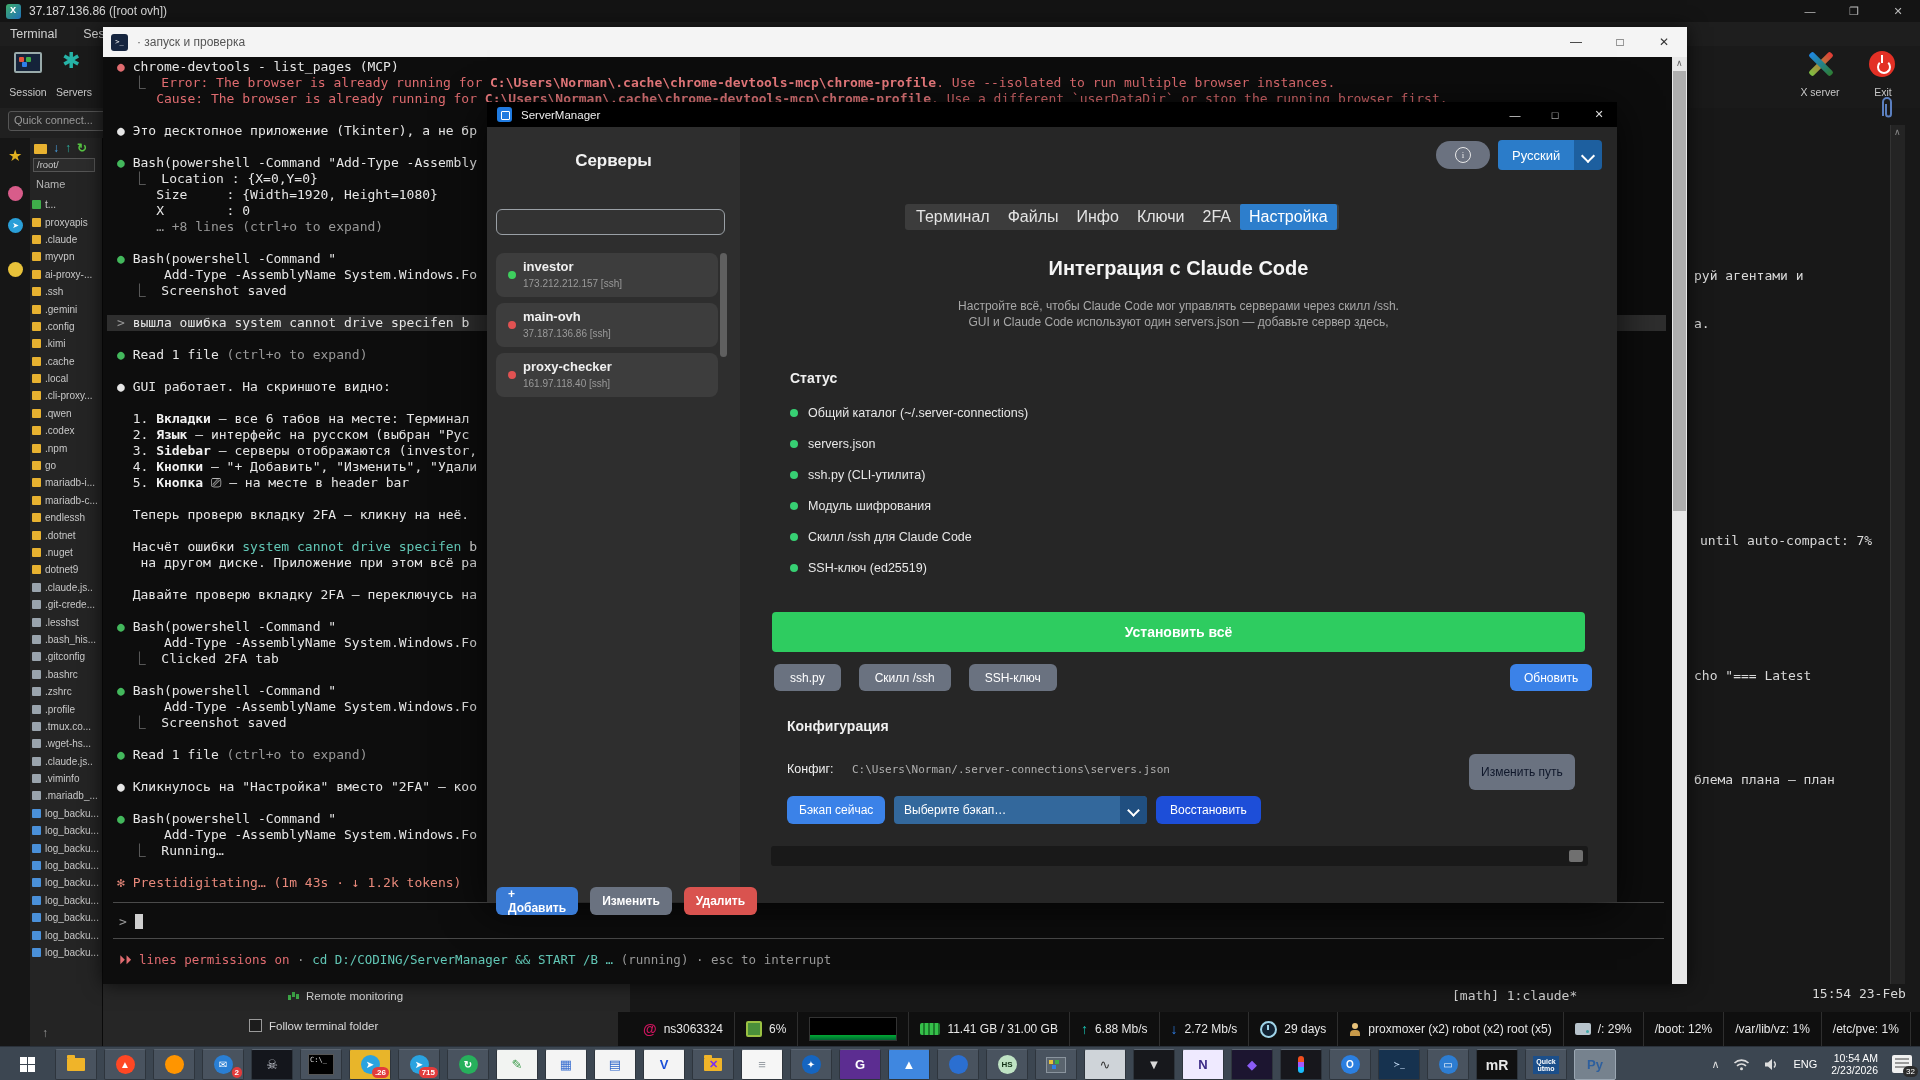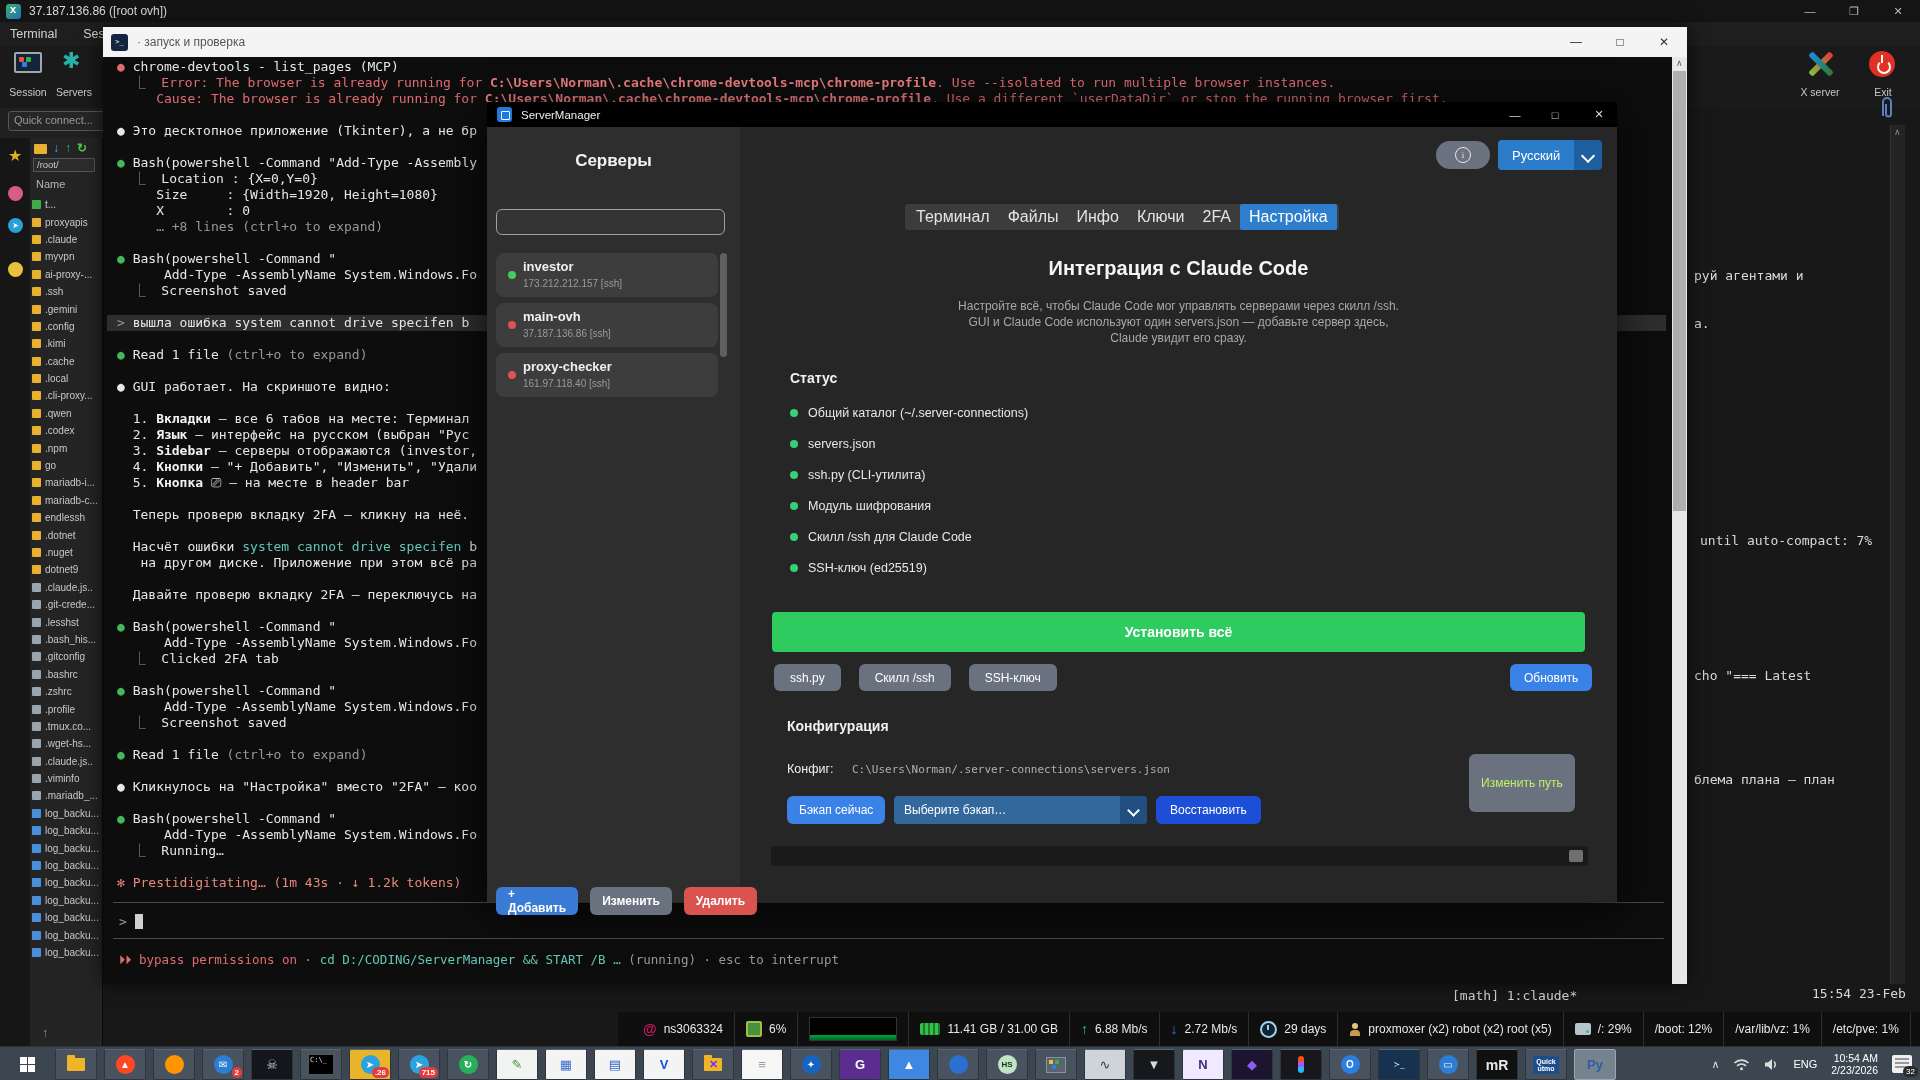--- a/index.html
+++ b/index.html
@@ -117,22 +117,22 @@
   .stit{height:31px;display:flex;align-items:center;gap:10px;font-size:12.5px;color:#e8e8e8;}
   .stit .gd{width:8px;height:8px;border-radius:50%;background:#37d073;}
   #sm-install{position:absolute;left:285px;top:510px;width:813px;height:40px;background:#2ecc60;border-radius:4px;
       color:#fff;font-size:14px;font-weight:bold;display:flex;align-items:center;justify-content:center;}
   #sm-smallbtns{position:absolute;left:287px;top:562px;display:flex;gap:18px;}
   .gbtn{height:27px;background:#6a7280;border-radius:6px;color:#fff;font-size:12px;display:flex;align-items:center;padding:0 16px;}
   #sm-refresh{position:absolute;left:1023px;top:562px;height:27px;background:#3b82e8;border-radius:6px;color:#fff;
       font-size:12px;display:flex;align-items:center;padding:0 14px;}
   #sm-cfglabel{position:absolute;left:300px;top:660px;font-size:12.5px;color:#f0f0f0;}
   #sm-cfgpath{position:absolute;left:365px;top:661px;font-family:"DejaVu Sans Mono",monospace;font-size:11px;color:#b0b0b0;}
-  #sm-changepath{position:absolute;left:982px;top:652px;height:26px;background:#6a7280;border-radius:6px;color:#bef264;
-      font-size:12px;display:flex;align-items:center;padding:16px 12px;}
+  #sm-changepath{position:absolute;left:982px;top:652px;height:36px;background:#6a7280;border-radius:6px;color:#0f172a;
+      font-size:12px;display:flex;align-items:center;padding:0 12px;}
   #sm-backup{position:absolute;left:300px;top:694px;height:28px;background:#3b82e8;border-radius:6px;color:#fff;font-size:12px;
       display:flex;align-items:center;padding:0 12px;}
   #sm-select{position:absolute;left:407px;top:694px;width:253px;height:28px;background:#33689c;border-radius:4px;display:flex;overflow:hidden;}
   #sm-select .v{flex:1;color:#fff;font-size:12px;display:flex;align-items:center;padding-left:10px;}
   #sm-select .c{width:27px;background:#204f80;position:relative;}
   #sm-select .c::before{content:"";position:absolute;left:9px;top:10px;width:7px;height:7px;border-left:2px solid #fff;border-bottom:2px solid #fff;transform:rotate(-45deg);}
   #sm-restore{position:absolute;left:669px;top:694px;height:28px;background:#1d4ed8;border-radius:6px;color:#fff;font-size:12px;
       display:flex;align-items:center;padding:0 14px;}
   #sm-logstrip{position:absolute;left:284px;top:744px;width:817px;height:20px;background:#191919;border-radius:3px;}
   #sm-logstrip .th{position:absolute;right:5px;top:4px;width:14px;height:12px;background:#707070;border-radius:2px;}
@@ -413,20 +413,28 @@
       </div>
     <div id="sftp-up">↑</div>
   </div>
 
   <div class="abs" id="bg-right"></div>
   <div class="abs" id="bg-scroll"></div>
   <svg class="abs" id="paperclip" width="22" height="26" viewBox="0 0 22 26">
     <path d="M7 20 L7 6 a4 4 0 0 1 8 0 L15 18 a2.5 2.5 0 0 1 -5 0 L10 8" fill="none" stroke="#5b7fbf" stroke-width="2"></path>
   </svg>
 
+  <div class="abs" id="bottom-panel">
+    <div style="position:absolute;left:185px;top:2px;">
+      <span class="i-chart"></span><span style="font-size:11.5px;color:#d8d8d8;">Remote monitoring</span>
+    </div>
+    <div style="position:absolute;left:146px;top:32px;">
+      <span class="chk"></span><span style="font-size:11.5px;color:#d8d8d8;">Follow terminal folder</span>
+    </div>
+  </div>
 
   <div id="frags">
       <span class="frag" style="left: 1694px; top: 268px;">руй агентами и</span>
       <span class="frag" style="left: 1694px; top: 316px;">а.</span>
       <span class="frag" style="left: 1634px; top: 533px;">путями</span>
       <span class="frag" style="left: 1700px; top: 533px;">until auto-compact: 7%</span>
       <span class="frag" style="left: 1694px; top: 668px;">cho "=== Latest</span>
       <span class="frag" style="left: 1694px; top: 772px;">блема плана — план</span>
       <span class="frag" style="left: 1452px; top: 988px;">[math] 1:claude*</span>
       <span class="frag" style="left: 1772px; top: 986px; margin-left: 40px;">15:54 23-Feb</span>
@@ -438,21 +446,21 @@
       <span class="t">· запуск и проверка</span>
       <div class="twinctl" style="right:94px;">—</div>
       <div class="twinctl" style="right:50px;">□</div>
       <div class="twinctl" style="right:6px;">✕</div>
     </div>
     <div id="tbody">
       <div id="tlines"><div class="tl"><span class="s-r">● </span><span class="s-w">chrome-devtools - list_pages (MCP)</span></div><div class="tl"><span class="s-gy">  ⎿  </span><span class="s-r">Error: The browser is already running for </span><span class="s-rb">C:\Users\Norman\.cache\chrome-devtools-mcp\chrome-profile</span><span class="s-r">. Use --isolated to run multiple browser instances.</span></div><div class="tl"><span class="s-r">     Cause: The browser is already running for </span><span class="s-rb">C:\Users\Norman\.cache\chrome-devtools-mcp\chrome-profile</span><span class="s-r">. Use a different `userDataDir` or stop the running browser first.</span></div><div class="tl"></div><div class="tl"><span class="s-w">● Это десктопное приложение (Tkinter), а не бр</span></div><div class="tl"></div><div class="tl"><span class="s-g">● </span><span class="s-w">Bash(powershell -Command "Add-Type -Assembly</span></div><div class="tl"><span class="s-gy">  ⎿  </span><span class="s-w">Location : {X=0,Y=0}</span></div><div class="tl"><span class="s-w">     Size     : {Width=1920, Height=1080}</span></div><div class="tl"><span class="s-w">     X        : 0</span></div><div class="tl"><span class="s-gy">     … +8 lines (ctrl+o to expand)</span></div><div class="tl"></div><div class="tl"><span class="s-g">● </span><span class="s-w">Bash(powershell -Command "</span></div><div class="tl"><span class="s-w">      Add-Type -AssemblyName System.Windows.Fo</span></div><div class="tl"><span class="s-gy">  ⎿  </span><span class="s-w">Screenshot saved</span></div><div class="tl"></div><div class="tl hl"><span class="s-gy">&gt; </span><span class="s-w">вышла ошибка system cannot drive specifen b</span></div><div class="tl"></div><div class="tl"><span class="s-g">● </span><span class="s-w">Read 1 file </span><span class="s-gy">(ctrl+o to expand)</span></div><div class="tl"></div><div class="tl"><span class="s-w">● GUI работает. На скриншоте видно:</span></div><div class="tl"></div><div class="tl"><span class="s-w">  1. </span><span class="s-b">Вкладки</span><span class="s-w"> — все 6 табов на месте: Терминал</span></div><div class="tl"><span class="s-w">  2. </span><span class="s-b">Язык</span><span class="s-w"> — интерфейс на русском (выбран "Рус</span></div><div class="tl"><span class="s-w">  3. </span><span class="s-b">Sidebar</span><span class="s-w"> — серверы отображаются (investor,</span></div><div class="tl"><span class="s-w">  4. </span><span class="s-b">Кнопки</span><span class="s-w"> — "+ Добавить", "Изменить", "Удали</span></div><div class="tl"><span class="s-w">  5. </span><span class="s-b">Кнопка</span><span class="s-w"> ⎚ — на месте в header bar</span></div><div class="tl"></div><div class="tl"><span class="s-w">  Теперь проверю вкладку 2FA — кликну на неё.</span></div><div class="tl"></div><div class="tl"><span class="s-w">  Насчёт ошибки </span><span class="s-t">system cannot drive specifen</span><span class="s-w"> b</span></div><div class="tl"><span class="s-w">   на другом диске. Приложение при этом всё ра</span></div><div class="tl"></div><div class="tl"><span class="s-w">  Давайте проверю вкладку 2FA — переключусь на</span></div><div class="tl"></div><div class="tl"><span class="s-g">● </span><span class="s-w">Bash(powershell -Command "</span></div><div class="tl"><span class="s-w">      Add-Type -AssemblyName System.Windows.Fo</span></div><div class="tl"><span class="s-gy">  ⎿  </span><span class="s-w">Clicked 2FA tab</span></div><div class="tl"></div><div class="tl"><span class="s-g">● </span><span class="s-w">Bash(powershell -Command "</span></div><div class="tl"><span class="s-w">      Add-Type -AssemblyName System.Windows.Fo</span></div><div class="tl"><span class="s-gy">  ⎿  </span><span class="s-w">Screenshot saved</span></div><div class="tl"></div><div class="tl"><span class="s-g">● </span><span class="s-w">Read 1 file </span><span class="s-gy">(ctrl+o to expand)</span></div><div class="tl"></div><div class="tl"><span class="s-w">● Кликнулось на "Настройка" вместо "2FA" — коо</span></div><div class="tl"></div><div class="tl"><span class="s-g">● </span><span class="s-w">Bash(powershell -Command "</span></div><div class="tl"><span class="s-w">      Add-Type -AssemblyName System.Windows.Fo</span></div><div class="tl"><span class="s-gy">  ⎿  </span><span class="s-w">Running…</span></div><div class="tl"></div><div class="tl"><span class="s-s">✻ Prestidigitating… (1m 43s · ↓ 1.2k tokens)</span></div></div>
       <div class="psep" style="top:845px;"></div>
       <div id="prompt"><span>&gt; </span><span id="cursor"></span></div>
       <div class="psep" style="top:881px;"></div>
-      <div id="bypass"><span class="s-r">⏵⏵ bypass permissions on</span><span class="s-gy"> · </span><span class="s-t">cd D:/CODING/ServerManager &amp;&amp; START /B …</span><span class="s-gy"> (running) · esc to interrupt</span></div>
+      <div id="bypass"><span class="s-r">⏵⏵ lines permissions on</span><span class="s-gy"> · </span><span class="s-t">cd D:/CODING/ServerManager &amp;&amp; START /B …</span><span class="s-gy"> (running) · esc to interrupt</span></div>
     </div>
     <div id="tscroll">
         <div class="thumb"></div>
       </div>
   </div>
 
   <div class="abs" id="sm">
     <div id="sm-titlebar">
       <div id="sm-appico"></div>
       <span class="t">ServerManager</span>
@@ -502,21 +510,20 @@
         <div class="smtab">Файлы</div>
         <div class="smtab">Инфо</div>
         <div class="smtab">Ключи</div>
         <div class="smtab">2FA</div>
         <div class="smtab active">Настройка</div>
       </div>
     <div id="sm-head">Интеграция с Claude Code</div>
     <div id="sm-sub">
         <div>Настройте всё, чтобы Claude Code мог управлять серверами через скилл /ssh.</div>
         <div>GUI и Claude Code используют один servers.json — добавьте сервер здесь,</div>
-        <div>Claude увидит его сразу.</div>
       </div>
 
     <div class="sm-h2" style="left:303px;top:268px;">Статус</div>
     <div id="sm-status">
         <div class="stit">
           <span class="gd"></span>
           <span>Общий каталог (~/.server-connections)</span>
         </div>
         <div class="stit">
           <span class="gd"></span>

